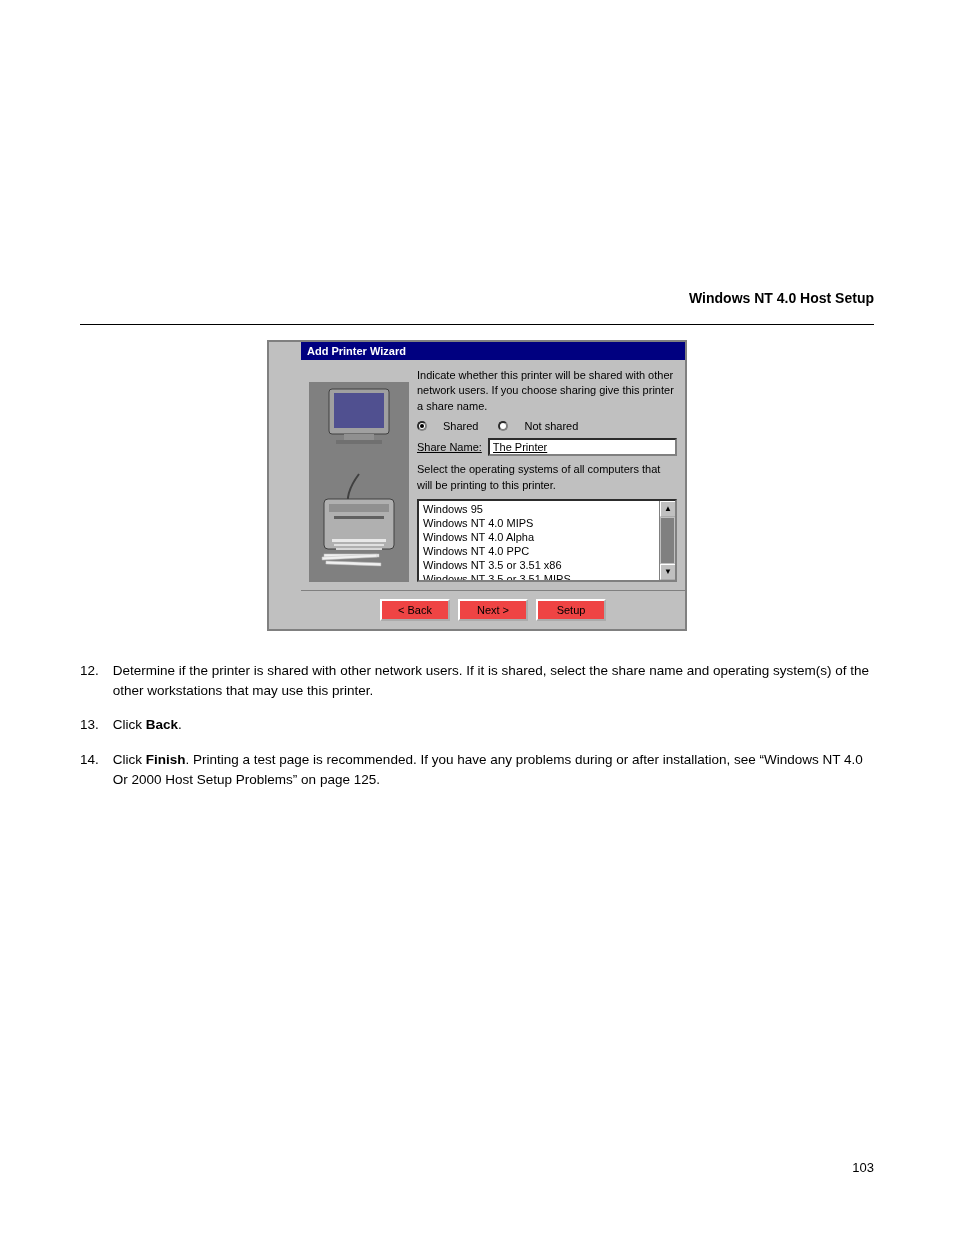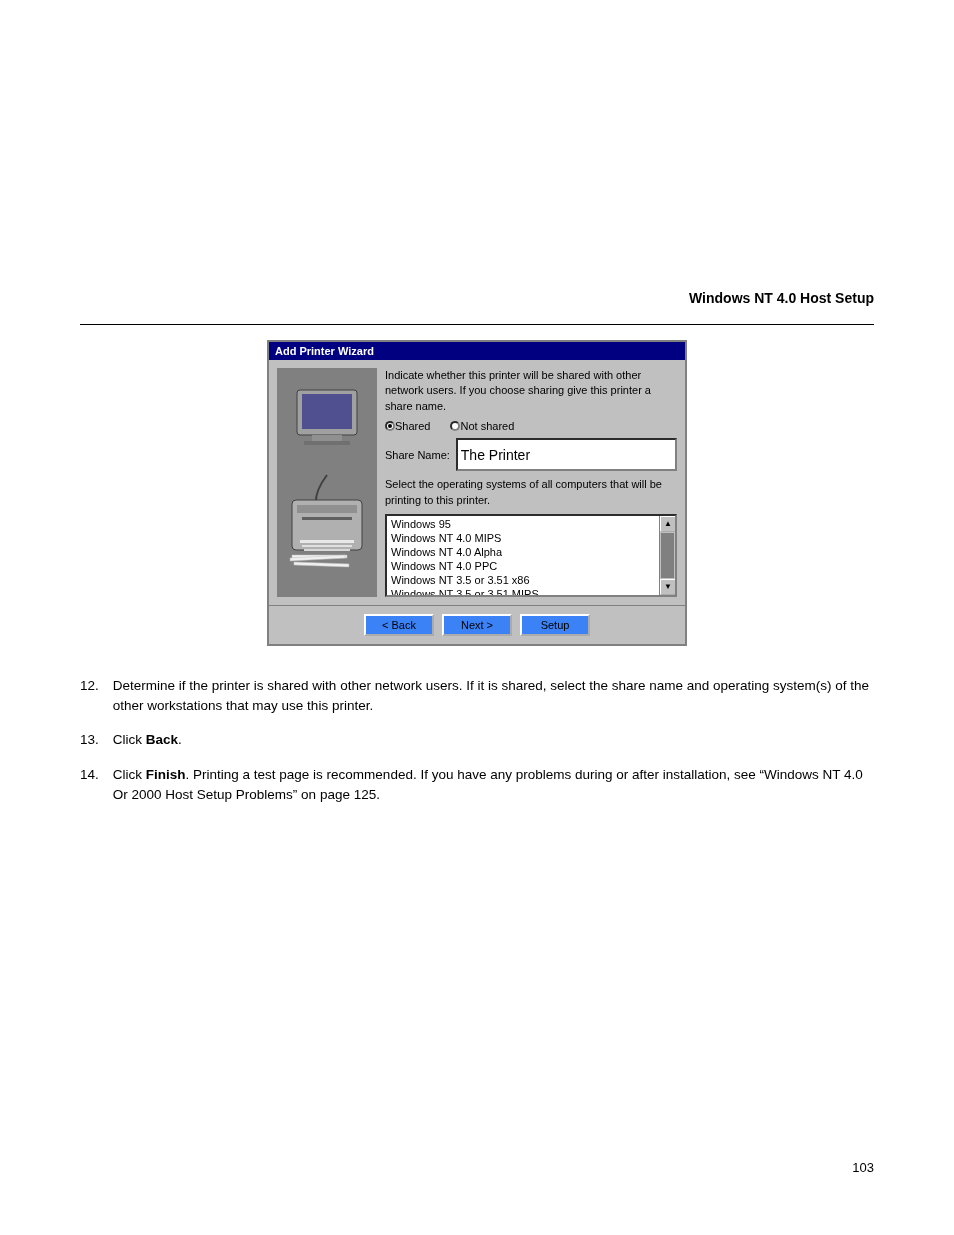--- a/index.html
+++ b/index.html
@@ -56,34 +56,36 @@
       margin-bottom: 30px;
     }
 
     
     .dialog {
       width: 420px;
       border: 2px solid #808080;
       background: #c0c0c0;
       font-family: 'MS Sans Serif', Arial, sans-serif;
       font-size: 11px;
+      padding-left: 32px;
     }
     .dialog-titlebar {
       background: #000080;
       color: #ffffff;
       padding: 3px 6px;
       font-size: 11px;
       font-weight: bold;
       display: flex;
       align-items: center;
     }
     .dialog-body {
       display: flex;
       padding: 8px;
       gap: 8px;
+      align-items: flex-end;
     }
     .dialog-image {
       width: 100px;
       flex-shrink: 0;
       background: #808080;
       display: flex;
       align-items: center;
       justify-content: center;
       min-height: 200px;
     }
@@ -99,21 +101,21 @@
       color: #000;
     }
     .radio-row {
       display: flex;
       gap: 20px;
       align-items: center;
     }
     .radio-option {
       display: flex;
       align-items: center;
-      gap: 0;
+      gap: 16px;
       font-size: 11px;
     }
     .radio-btn {
       width: 10px;
       height: 10px;
       border-radius: 50%;
       border: 2px inset #808080;
       background: #fff;
       flex-shrink: 0;
     }
@@ -124,28 +126,29 @@
       height: 4px;
       border-radius: 50%;
       background: #000;
       margin: 1px auto;
     }
     .share-name-row {
       display: flex;
       align-items: center;
       gap: 6px;
       font-size: 11px;
+      text-decoration: underline;
     }
     .share-name-input {
       flex: 1;
       border: 2px inset #808080;
       background: #fff;
       padding: 1px 3px;
-      font-size: 14px;
-      height: 33px;
+      font-size: 11px;
+      height: 18px;
     }
     .os-instruction {
       font-size: 11px;
       line-height: 1.4;
       color: #000;
     }
     .os-listbox {
       border: 2px inset #808080;
       background: #fff;
       height: 83px;
@@ -193,21 +196,21 @@
       display: flex;
       justify-content: center;
       gap: 8px;
       padding: 8px;
       border-top: 1px solid #808080;
     }
     .dlg-btn {
       min-width: 70px;
       padding: 3px 8px;
       border: 2px outset #fff;
-      background: #3b82f6;
+      background: #ef4444;
       font-size: 11px;
       cursor: pointer;
       text-align: center;
     }
 
     
     .instructions {
       margin-top: 10px;
     }
     .instruction-item {

